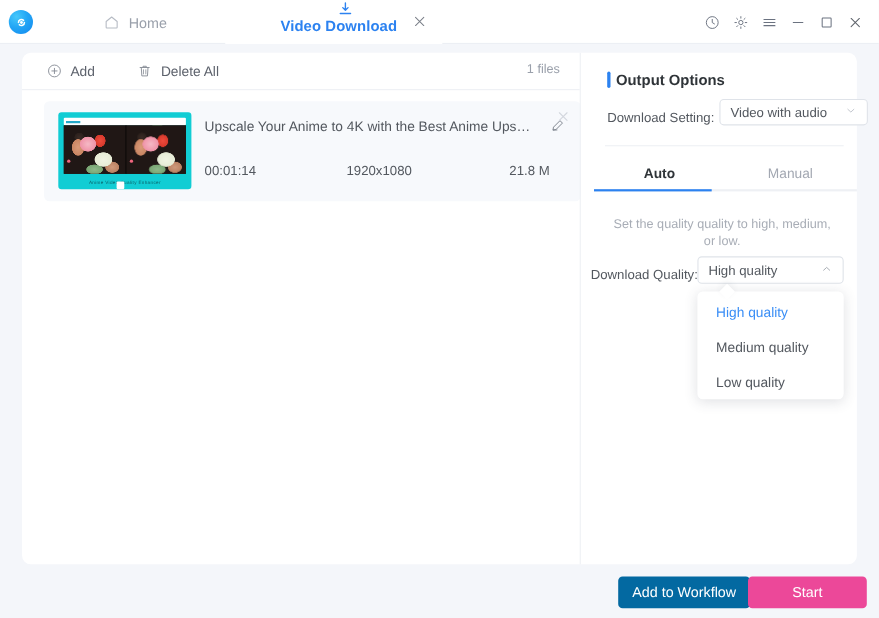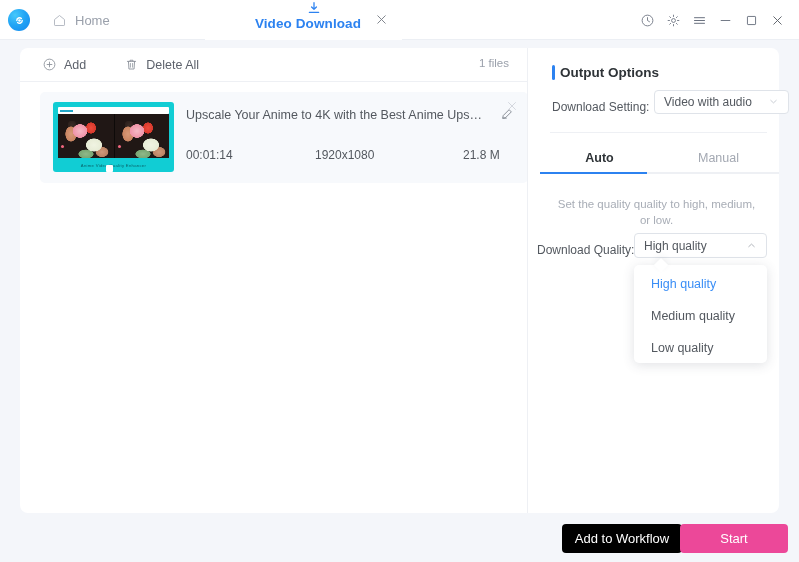--- a/index.html
+++ b/index.html
@@ -13,21 +13,21 @@
     position: relative;
     width: 799px; height: 562px;
     background: #f4f6fa;
   }
 
   
   .titlebar {
     position: absolute; left: 0; top: 0;
     width: 799px; height: 40px;
     background: #ffffff;
-    display: flex; align-items: center;
+    display: flex; align-items: center; gap: 42px;
   }
   .logo {
     margin-left: 8px;
     width: 22px; height: 22px; border-radius: 50%;
     background: radial-gradient(circle at 32% 28%, #45c8fb 0%, #23a6f5 45%, #1287ef 100%);
     display: flex; align-items: center; justify-content: center;
     flex: none;
   }
   .logo svg { display: block; }
 
@@ -262,21 +262,21 @@
   .dd-item.sel { color: #3a8ef6; }
 
   
   .btn {
     position: absolute; height: 29px;
     border-radius: 4px;
     display: flex; align-items: center; justify-content: center;
     font-size: 13px; color: #ffffff; cursor: pointer;
     font-weight: 500;
   }
-  .btn-workflow { left: 562px; top: 524px; width: 120px; background: #000000; }
+  .btn-workflow { left: 562px; top: 524px; width: 120px; background: #0369a1; }
   .btn-start { left: 680px; top: 524px; width: 108px; background: #ec4899; }
 </style>
 </head>
 <body>
 
 <div class="app">
 
   <div class="titlebar">
     <div class="logo">
       <svg width="13" height="13" viewBox="0 0 24 24" aria-hidden="true">

